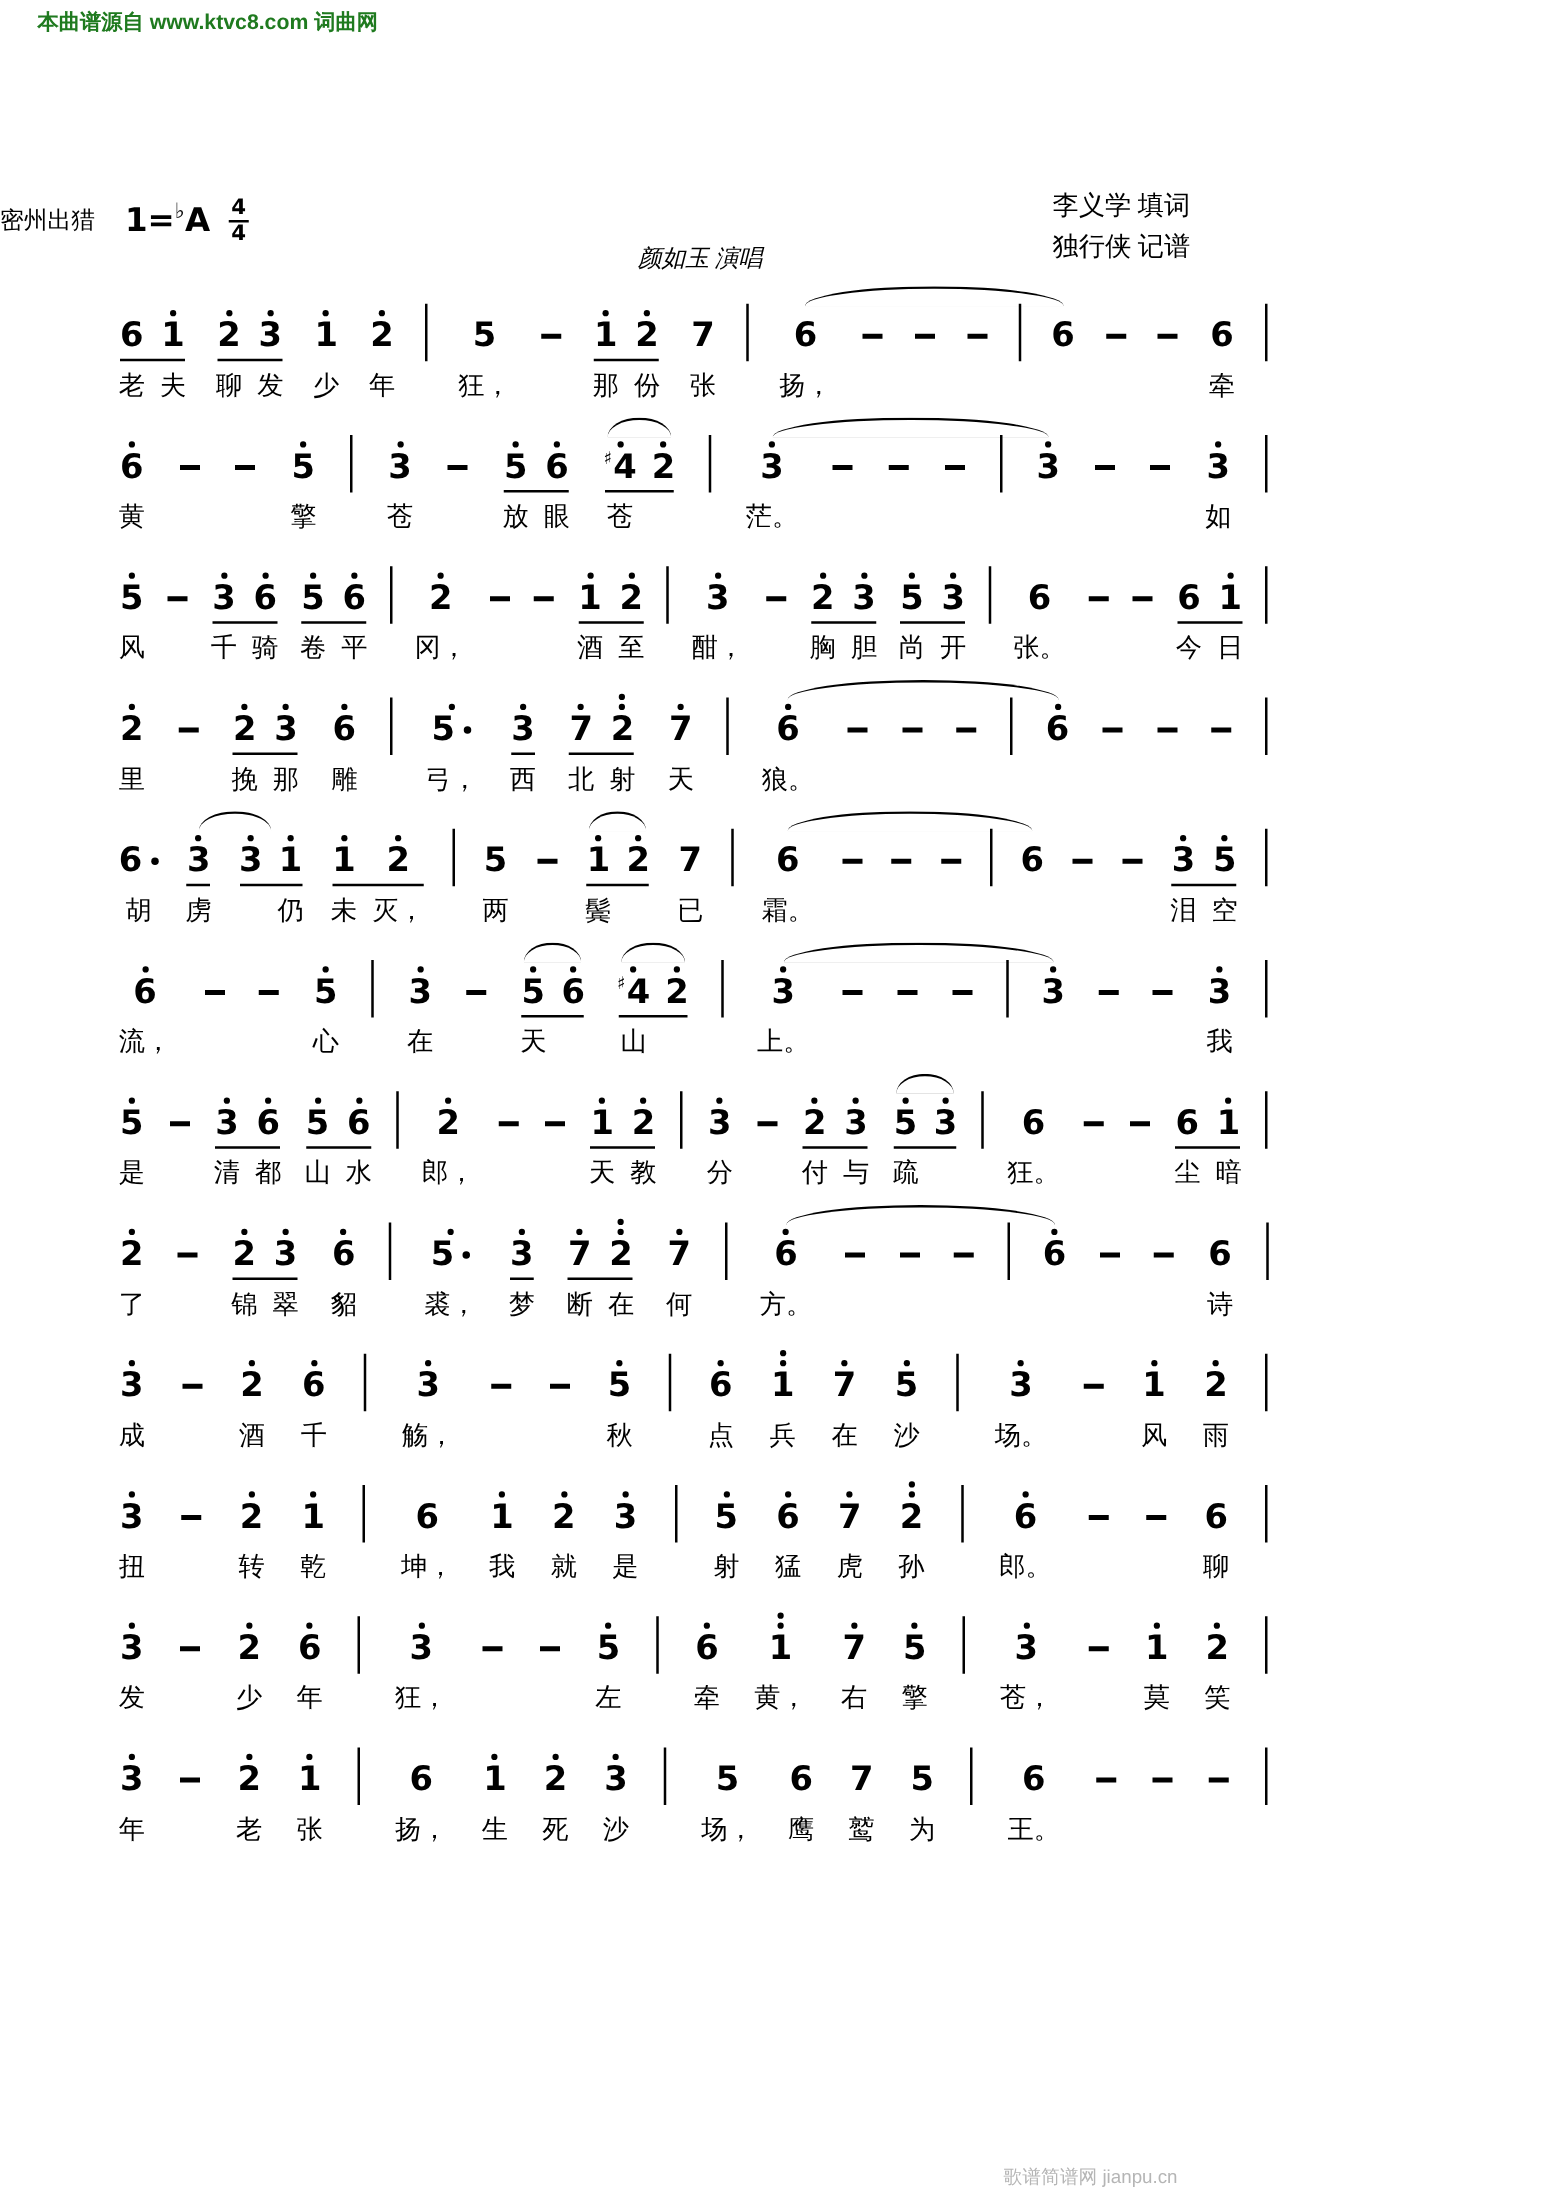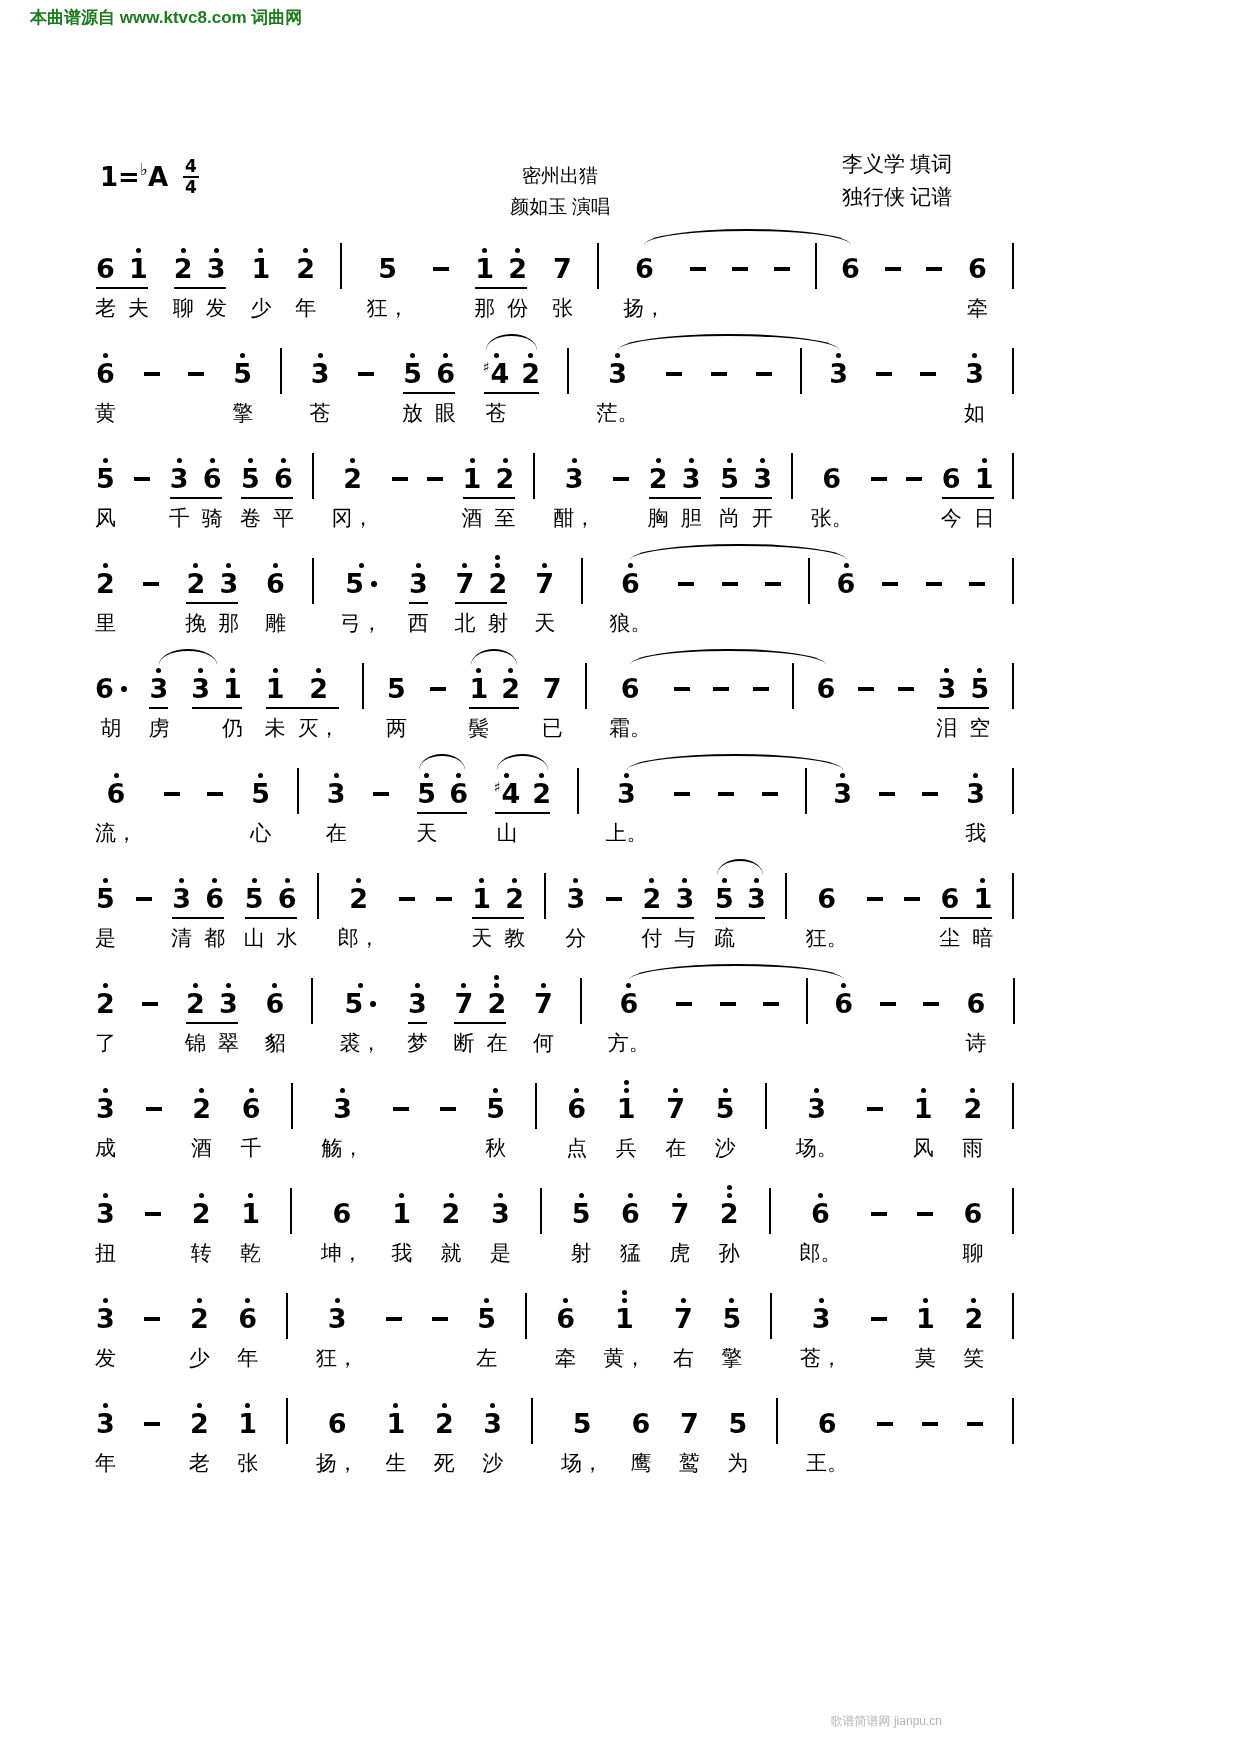--- a/index.html
+++ b/index.html
@@ -2,22 +2,22 @@
 <html><head>
 <meta charset="utf-8">
 <style>
   html,body{margin:0;padding:0;background:#fff;}
   .page{position:relative;width:1032px;height:1754px;background:#ffffff;overflow:hidden;
         font-family:"Liberation Serif","DejaVu Serif",serif;color:#000;}
   .wm-top{position:absolute;left:30px;top:6px;font-size:17px;font-weight:bold;
           font-family:"Liberation Sans","DejaVu Sans",sans-serif;}
   .title{position:absolute;left:0;top:92px;width:1120px;text-align:center;
          font-size:47px;font-weight:bold;letter-spacing:26px;}
-  .sub1{position:absolute;left:0;top:163px;width:1120px;text-align:center;font-size:19px;}
-  .sub2{position:absolute;left:0;top:194px;width:1120px;text-align:center;font-size:19px;}
+  .sub1{position:absolute;left:0;top:163px;width:1120px;font-size:19px;}
+  .sub2{position:absolute;left:0;top:194px;width:1120px;text-align:center;font-size:19px;font-style:italic;}
   .credits{position:absolute;left:842px;top:148px;font-size:21px;line-height:33px;white-space:nowrap;}
   .keysig{position:absolute;left:100px;top:158px;display:flex;align-items:center;
           font-family:"DejaVu Sans",sans-serif;font-weight:bold;}
   .keysig .kmain{font-size:26px;}
   .keysig .flat{font-size:17px;position:relative;top:-8px;}
   .timesig{display:inline-flex;flex-direction:column;align-items:center;margin-left:14px;
            font-size:17px;line-height:17px;}
   .timesig .tnum{padding:0 3px;}
   .timesig .tbar{width:16px;height:2px;background:#000;margin:1px 0;}
   .score{position:absolute;left:95px;top:238px;width:920px;}
@@ -33,21 +33,21 @@
   .lyric{margin-top:9px;height:26px;font-size:21px;white-space:nowrap;font-family:"Liberation Serif","DejaVu Serif",serif;}
   .uline{position:absolute;top:49px;left:1px;right:1px;height:2px;background:#000;}
   .grp-row{display:flex;gap:12px;align-items:flex-start;}
   .sub{display:inline-flex;flex-direction:column;align-items:center;}
   .dash-cell .dash{position:absolute;top:29px;width:16px;height:3.5px;background:#000;}
   .dash-cell{width:18px;}
   .bar-cell{width:3px;}
   .bar-cell .barline{position:absolute;top:5px;width:2px;height:46px;background:#000;}
   .arc{position:absolute;top:-9px;height:14px;border-top:2px solid #000;
        border-radius:50% 50% 0 0 / 100% 100% 0 0;}
-  .footer{position:absolute;right:90px;bottom:24px;font-size:12px;
+  .footer{position:absolute;right:90px;bottom:3px;font-size:15px;
           font-family:"Liberation Sans","DejaVu Sans",sans-serif;}
 </style>
 </head>
 <body>
 
 <div class="page">
   <div class="wm-top" style="color: rgb(31, 122, 31);">本曲谱源自 www.ktvc8.com 词曲网</div>
 
   <div class="sub1">密州出猎</div>
   <div class="sub2">颜如玉 演唱</div>

